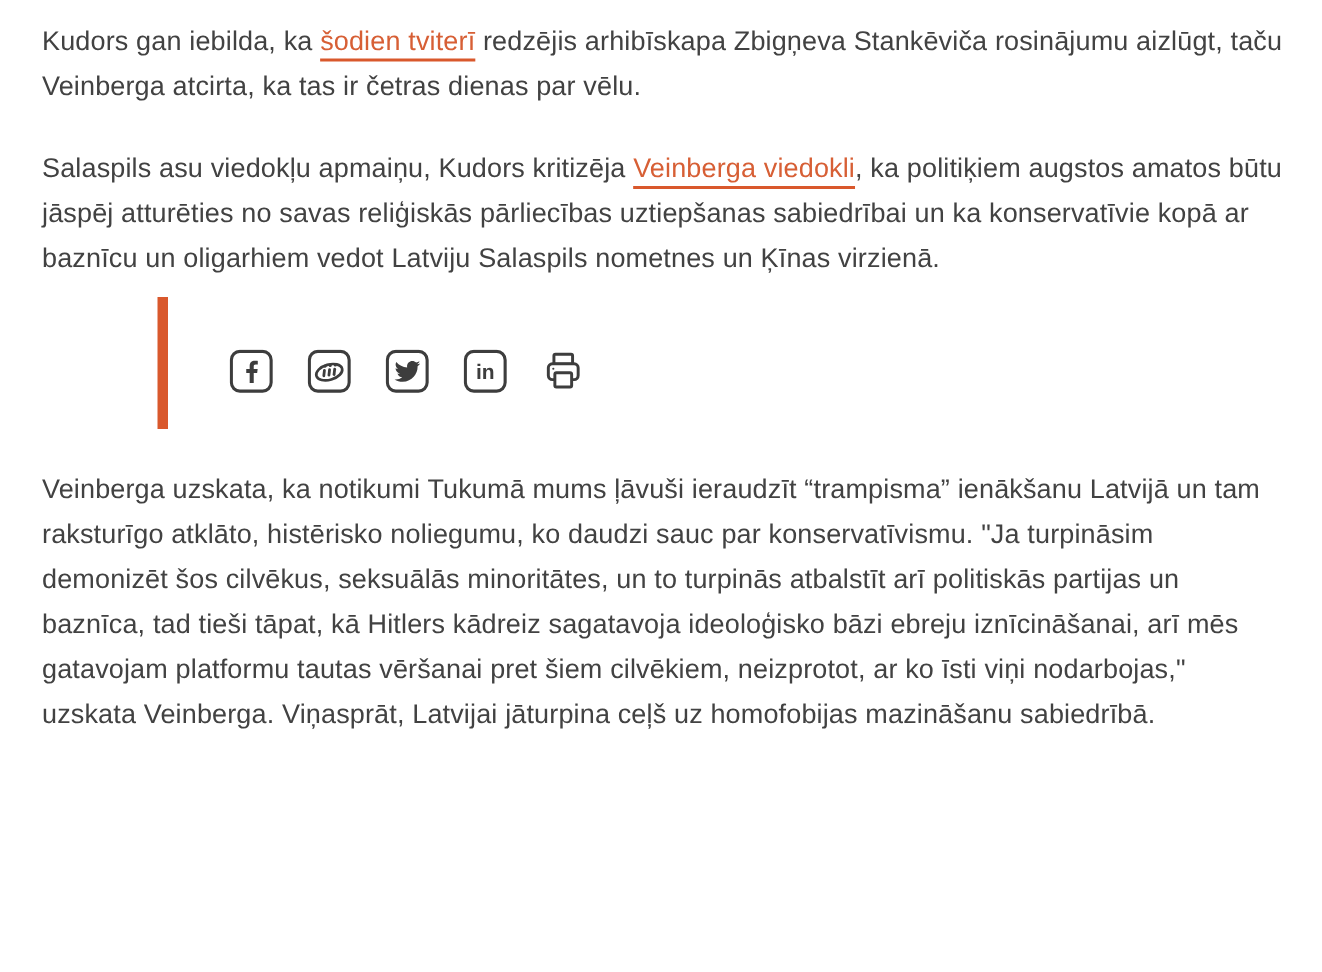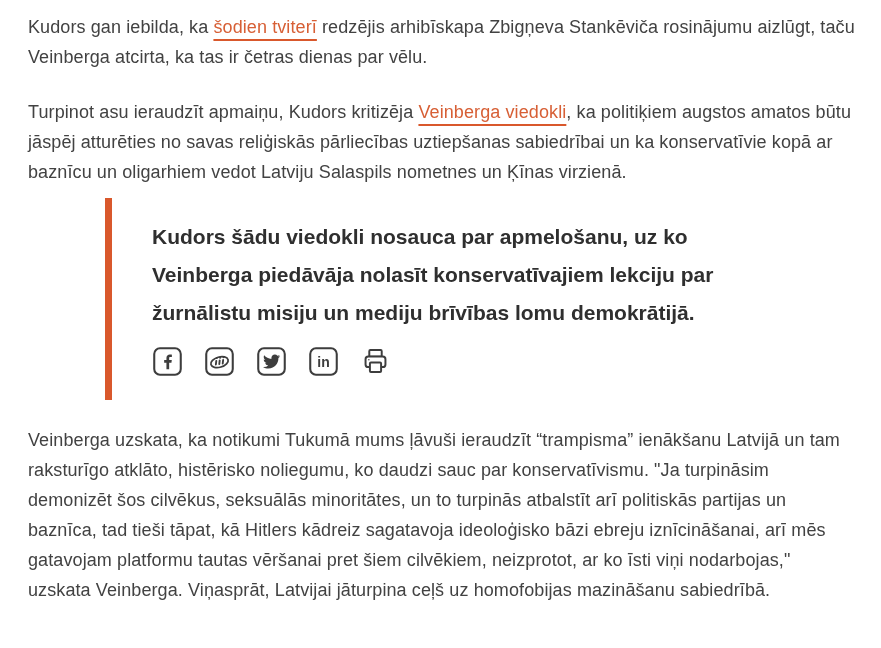--- a/index.html
+++ b/index.html
@@ -50,26 +50,23 @@
   }
   .share-btn svg{width:29px;height:29px;display:block;}
 </style>
 </head>
 <body>
 
 <div class="content">
 
   <p class="para"><span>Kudors gan iebilda, ka </span><a class="inline-link">šodien tviterī</a><span> redzējis arhibīskapa Zbigņeva Stankēviča rosinājumu aizlūgt, taču Veinberga atcirta, ka tas ir četras dienas par vēlu.</span></p>
 
-  <p class="para"><span>Turpinot asu ieraudzīt apmaiņu, Kudors kritizēja </span><a class="inline-link">Veinberga viedokli</a><span>, ka politiķiem augstos amatos būtu jāspēj atturēties no savas reliģiskās pārliecības uztiepšanas sabiedrībai un ka konservatīvie kopā ar baznīcu un oligarhiem vedot Latviju Salaspils nometnes un Ķīnas virzienā.</span></p>
+  <p class="para"><span>Salaspils asu viedokļu apmaiņu, Kudors kritizēja </span><a class="inline-link">Veinberga viedokli</a><span>, ka politiķiem augstos amatos būtu jāspēj atturēties no savas reliģiskās pārliecības uztiepšanas sabiedrībai un ka konservatīvie kopā ar baznīcu un oligarhiem vedot Latviju Salaspils nometnes un Ķīnas virzienā.</span></p>
 
   <blockquote class="quote">
-    <p class="quote-text">Kudors šādu viedokli nosauca par apmelošanu, uz ko
-Veinberga piedāvāja nolasīt konservatīvajiem lekciju par
-žurnālistu misiju un mediju brīvības lomu demokrātijā.</p>
 
     <div class="share-row">
 
       <button class="share-btn">
         <span>
           <svg viewBox="0 0 28 28">
             <rect x="1.2" y="1.2" width="25.6" height="25.6" rx="5.5" fill="none" stroke="#3d3d3d" stroke-width="2"></rect>
             <path fill="#3d3d3d" d="M15.6 21.6v-6.5h2.2l.33-2.55h-2.53v-1.62c0-.74.2-1.24 1.26-1.24h1.35V7.41c-.23-.03-1.03-.1-1.96-.1-1.94 0-3.27 1.18-3.27 3.36v1.88h-2.2v2.55h2.2v6.5h2.62z"></path>
           </svg>
         </span>

